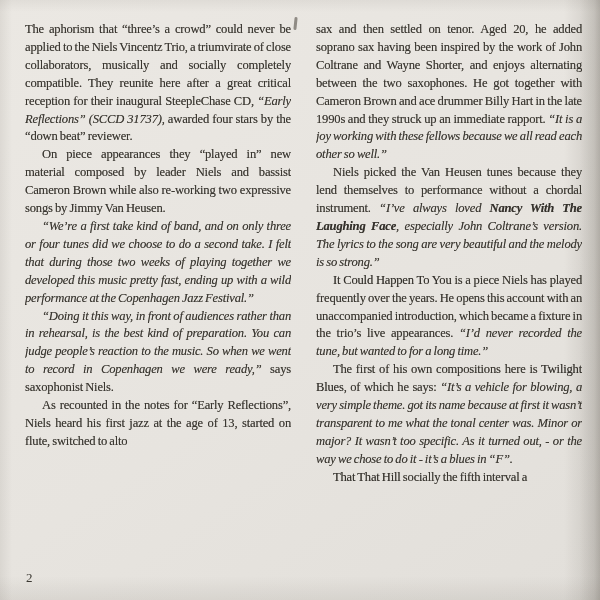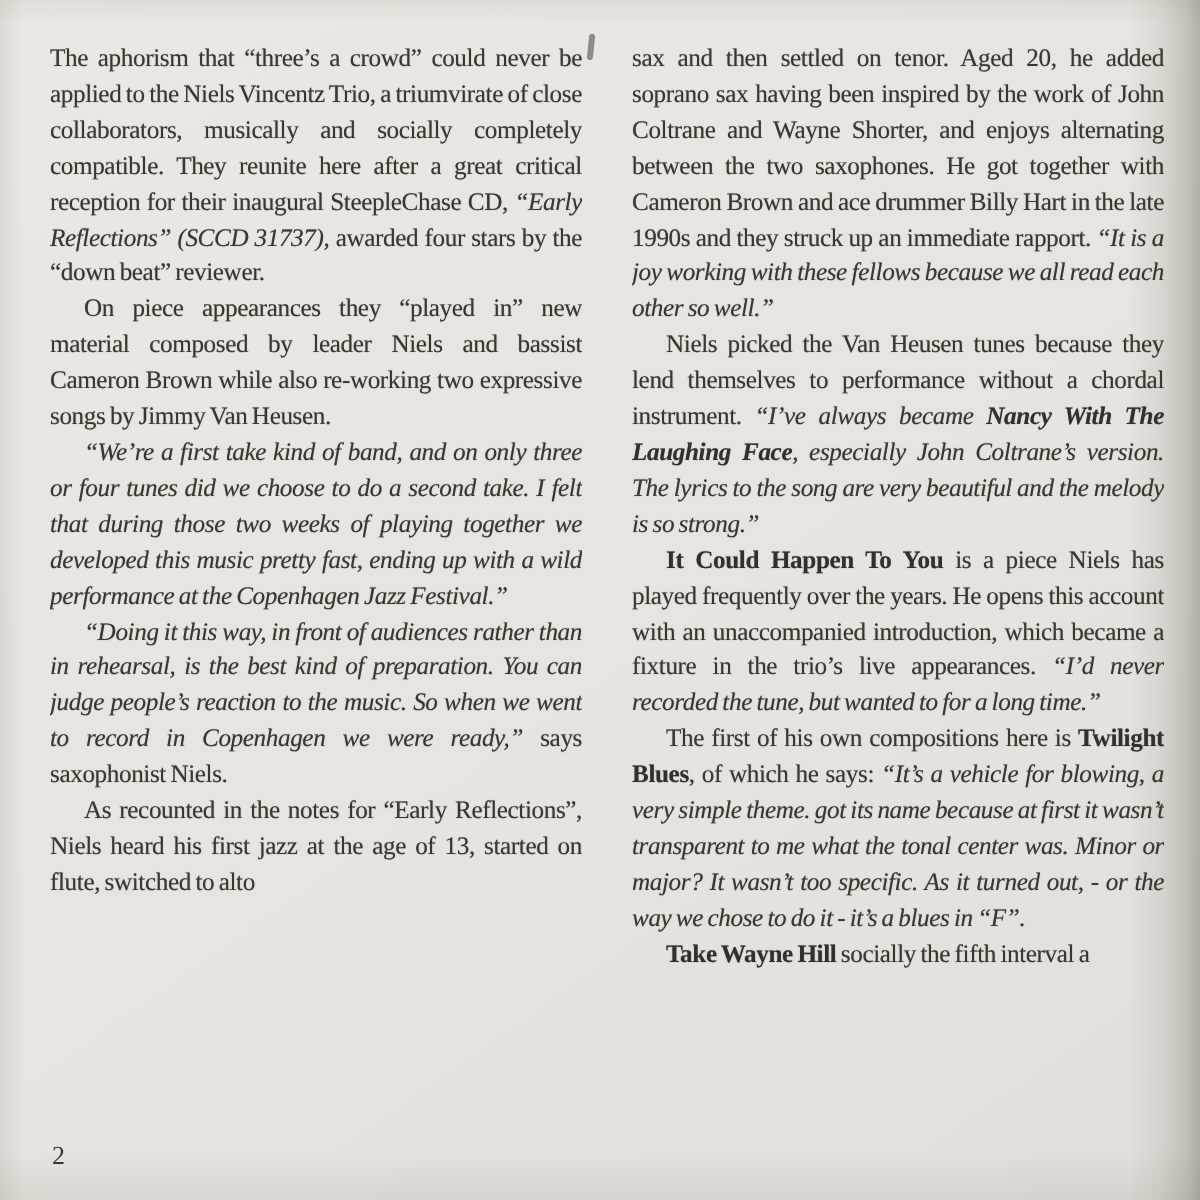--- a/index.html
+++ b/index.html
@@ -28,21 +28,21 @@
     line-height:17.9px;
     letter-spacing:-0.2px;
     word-spacing:-0.7px;
     text-shadow:0 0 0.5px rgba(60,56,50,0.55);
   }
   .col-left{ left:25px;  width:266px; }
   .col-right{ left:316px; width:266px; }
   .col p{ margin:0; }
   .col p.indent{ text-indent:17px; }
   .i{ font-style:italic; }
-  .b{ font-weight:700; color:#33302b; }
+  .b{ font-weight:400; color:#33302b; }
   .bi{ font-weight:700; font-style:italic; color:#33302b; }
   .pagenum{
     position:absolute;
     left:26px; top:570px;
     font-size:13px;
     letter-spacing:0;
     color:#3a3731;
   }
   .speck{
     position:absolute;
@@ -65,21 +65,21 @@
 <div class="page">
   <div class="col col-left">
       <p><span>The aphorism that “three’s a crowd” could never be applied to the Niels Vincentz Trio, a triumvirate of close collaborators, musically and socially completely compatible. They reunite here after a great critical reception for their inaugural SteepleChase CD, </span><span class="i">“Early Reflections” (SCCD 31737),</span><span> awarded four stars by the “down beat” reviewer.</span></p>
       <p class="indent"><span>On piece appearances they “played in” new material composed by leader Niels and bassist Cameron Brown while also re-working two expressive songs by Jimmy Van Heusen.</span></p>
       <p class="indent"><span class="i">“We’re a first take kind of band, and on only three or four tunes did we choose to do a second take. I felt that during those two weeks of playing together we developed this music pretty fast, ending up with a wild performance at the Copenhagen Jazz Festival.”</span></p>
       <p class="indent"><span class="i">“Doing it this way, in front of audiences rather than in rehearsal, is the best kind of preparation. You can judge people’s reaction to the music. So when we went to record in Copenhagen we were ready,”</span><span> says saxophonist Niels.</span></p>
       <p class="indent"><span>As recounted in the notes for “Early Reflections”, Niels heard his first jazz at the age of 13, started on flute, switched to alto</span></p>
     </div>
   <div class="col col-right">
       <p><span>sax and then settled on tenor. Aged 20, he added soprano sax having been inspired by the work of John Coltrane and Wayne Shorter, and enjoys alternating between the two saxophones. He got together with Cameron Brown and ace drummer Billy Hart in the late 1990s and they struck up an immediate rapport. </span><span class="i">“It is a joy working with these fellows because we all read each other so well.”</span></p>
-      <p class="indent"><span>Niels picked the Van Heusen tunes because they lend themselves to performance without a chordal instrument. </span><span class="i">“I’ve always became </span><span class="bi">Nancy With The Laughing Face</span><span class="i">, especially John Coltrane’s version. The lyrics to the song are very beautiful and the melody is so strong.”</span></p>
+      <p class="indent"><span>Niels picked the Van Heusen tunes because they lend themselves to performance without a chordal instrument. </span><span class="i">“I’ve always loved </span><span class="bi">Nancy With The Laughing Face</span><span class="i">, especially John Coltrane’s version. The lyrics to the song are very beautiful and the melody is so strong.”</span></p>
       <p class="indent"><span class="b">It Could Happen To You</span><span> is a piece Niels has played frequently over the years. He opens this account with an unaccompanied introduction, which became a fixture in the trio’s live appearances. </span><span class="i">“I’d never recorded the tune, but wanted to for a long time.”</span></p>
       <p class="indent"><span>The first of his own compositions here is </span><span class="b">Twilight Blues</span><span>, of which he says: </span><span class="i">“It’s a vehicle for blowing, a very simple theme. got its name because at first it wasn’t transparent to me what the tonal center was. Minor or major? It wasn’t too specific. As it turned out, - or the way we chose to do it - it’s a blues in “F”.</span></p>
-      <p class="indent"><span class="b">Take Wayne Hill</span><span> socially the fifth interval a</span></p>
+      <p class="indent"><span class="b">That That Hill</span><span> socially the fifth interval a</span></p>
     </div>
   <div class="speck"></div>
   <div class="edge-right"></div>
   <div class="pagenum">2</div>
 </div>
 
 </body></html>

